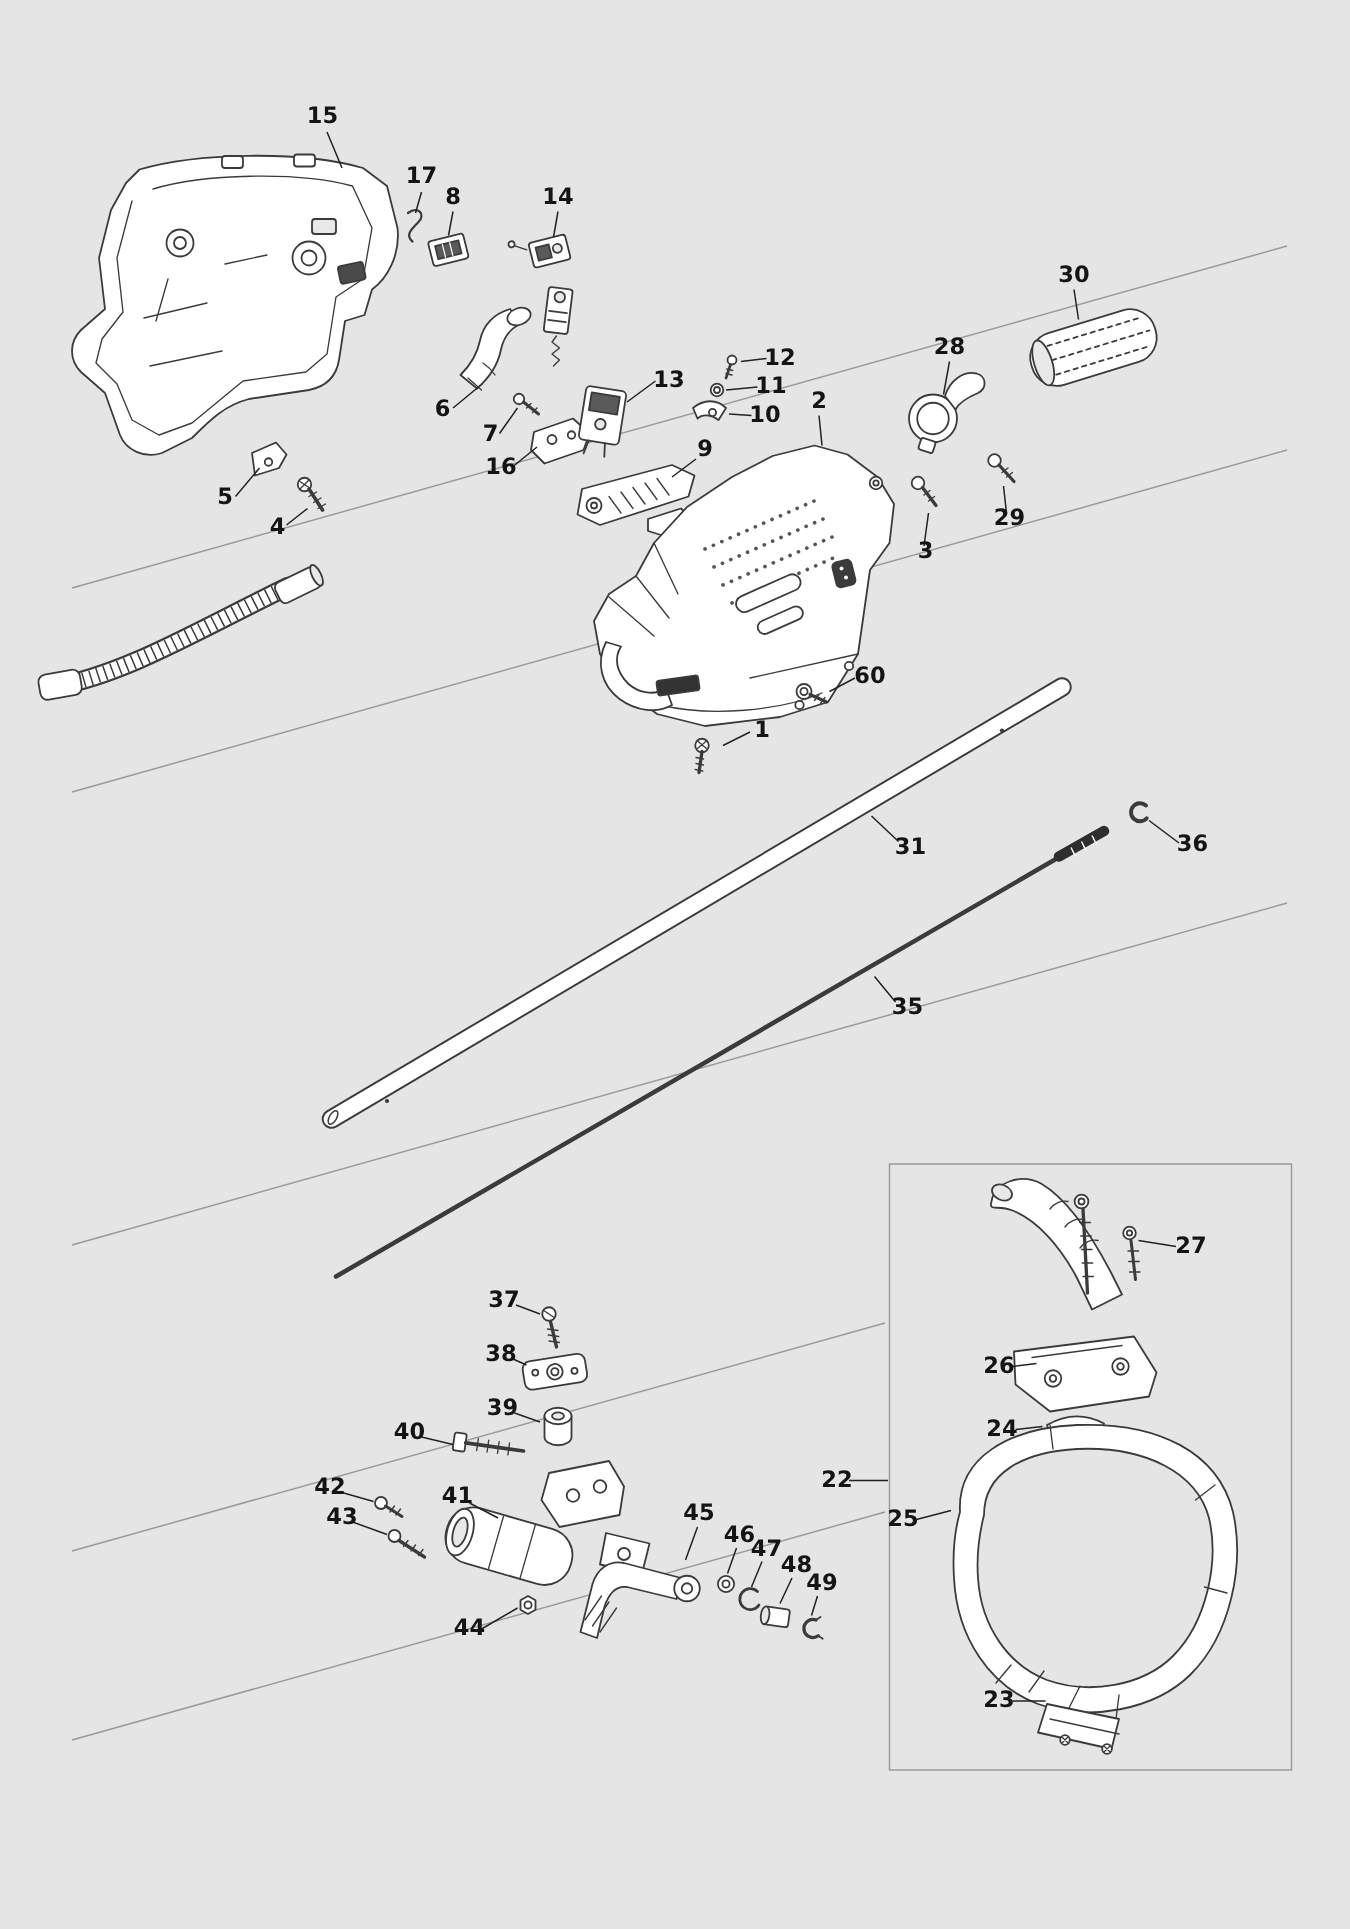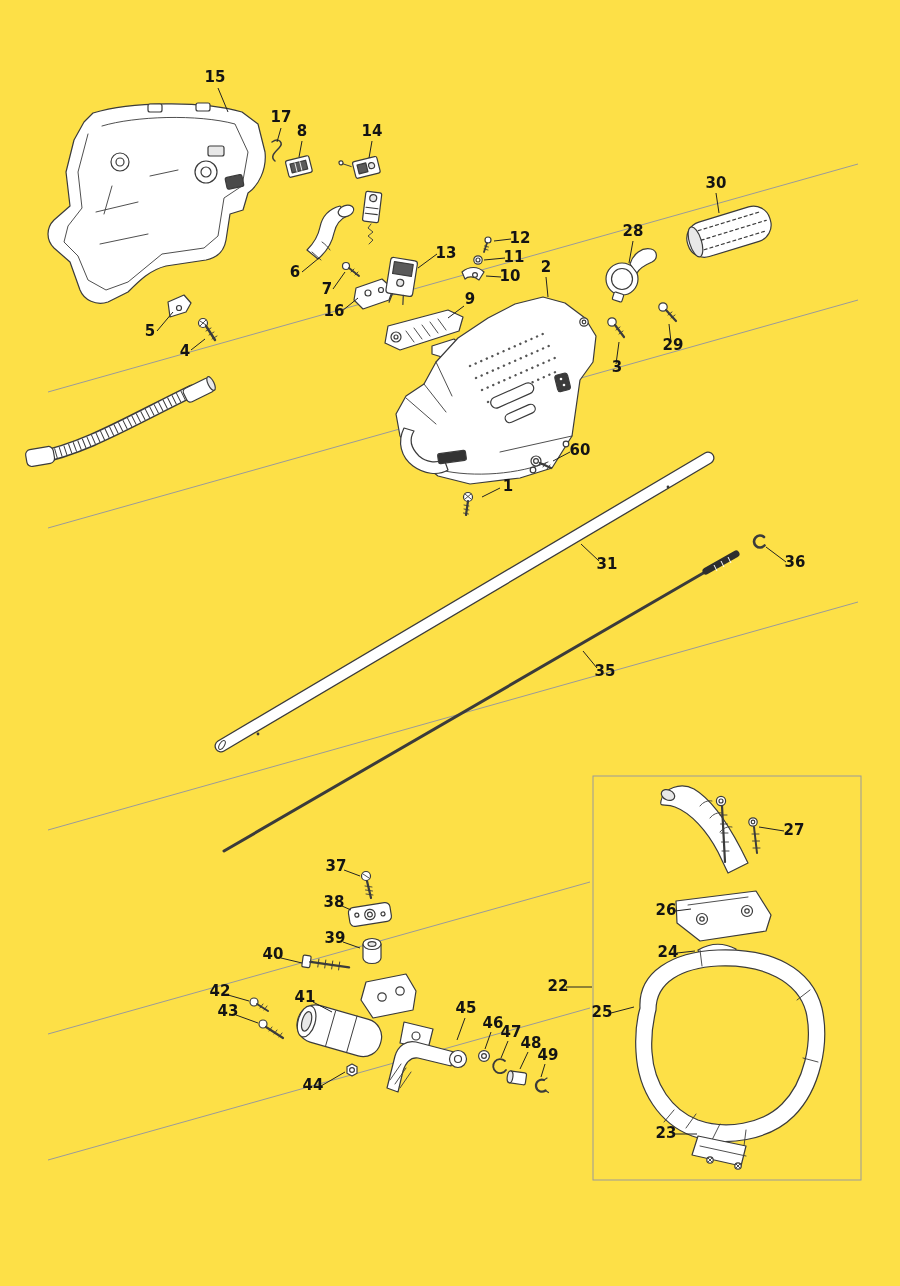--- a/index.html
+++ b/index.html
@@ -1,16 +1,16 @@
 <!DOCTYPE html>
 <html><head>
 <meta charset="utf-8">
 <style>
   html,body { margin:0; padding:0; background:#ffffff; }
-  .page { width:900px; height:1286px; position:relative; background:#fde047; overflow:hidden; }
+  .page { width:900px; height:1286px; position:relative; background:#e5e5e5; overflow:hidden; }
   svg { display:block; }
   text.part-label {
     font-family:"DejaVu Sans", sans-serif;
     font-size:15px;
     font-weight:600;
     fill:#141414;
     text-anchor:middle;
   }
   .band  { stroke:#9a9a9a; stroke-width:1; fill:none; }
   .leader{ stroke:#222222; stroke-width:1; }

